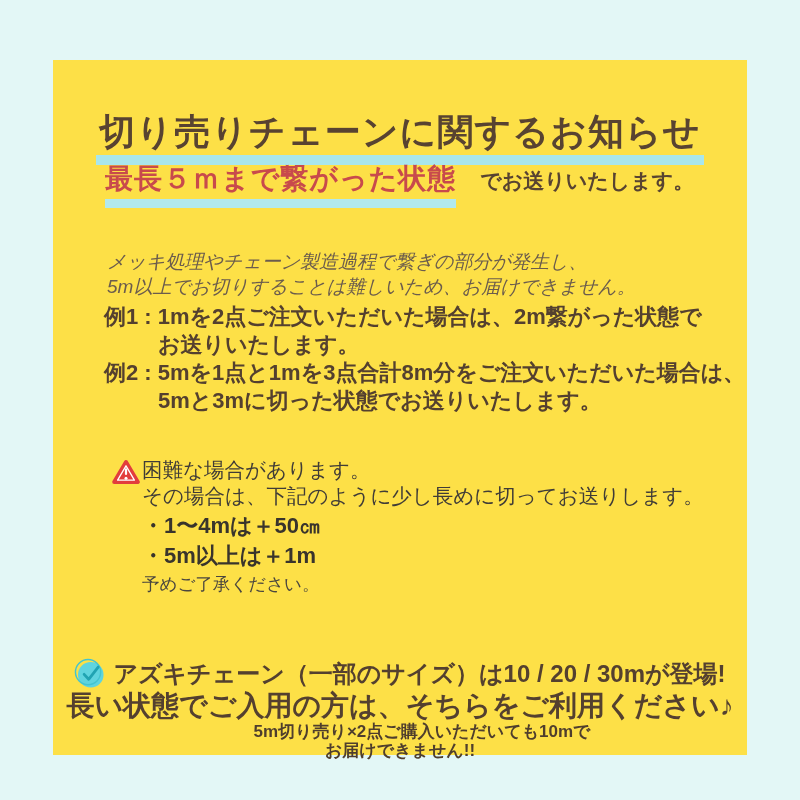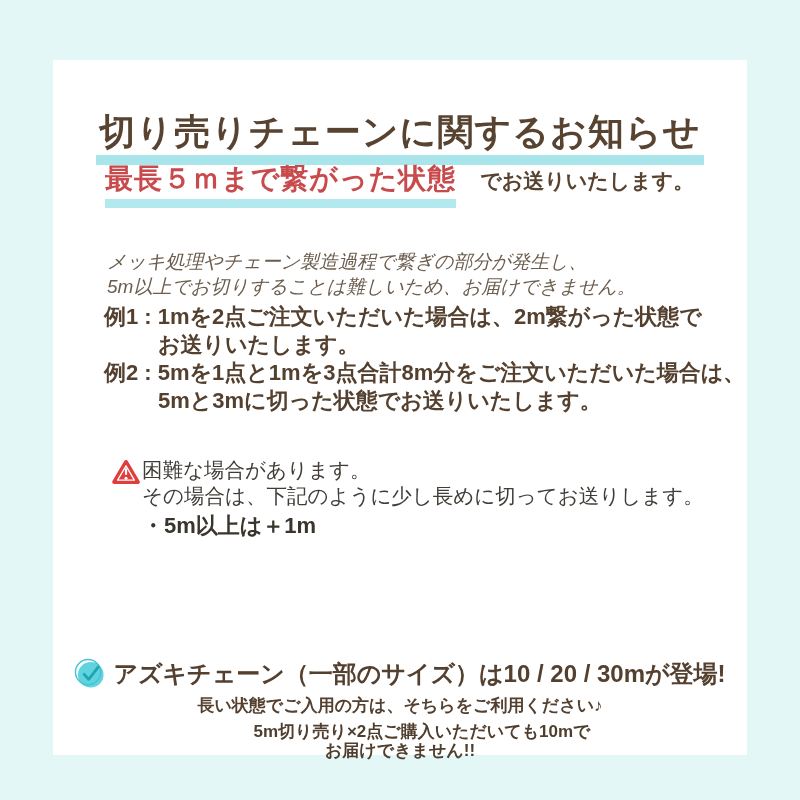--- a/index.html
+++ b/index.html
@@ -6,21 +6,21 @@
   body{
     width:800px;height:800px;
     font-family:"Liberation Sans","DejaVu Sans",sans-serif;
     background:#e3f7f6;
     position:relative;
     overflow:hidden;
   }
   .page{position:absolute;inset:0;background:#e3f7f6;}
   .card{
     position:absolute;left:53px;top:60px;width:694px;height:695px;
-    background:#ffffff;
+    background:#fde047;
   }
   
   .title{
     position:absolute;top:26px;left:0;right:0;
     text-align:center;
     font-size:36px;font-weight:800;letter-spacing:1px;
     color:#584331;line-height:44px;
   }
   .title .hl-bar{
     display:inline-block;
@@ -80,21 +80,21 @@
     position:absolute;top:598px;left:0;right:0;
     text-align:center;color:#54402f;
   }
   .promo .p-line1{
     display:flex;align-items:center;justify-content:center;gap:8px;
     font-size:24px;font-weight:800;line-height:32px;
     white-space:nowrap;
   }
   .promo .check-icon{width:31px;height:31px;flex:0 0 auto;margin-top:-2px;}
   .promo .p-line2{
-    font-size:17px;font-weight:800;line-height:32px;white-space:nowrap;
+    font-size:28px;font-weight:800;line-height:32px;white-space:nowrap;
   }
   .promo .p-note{
     font-size:17px;font-weight:700;line-height:19px;color:#4f3e2d;
   }
   .promo .p-note.first{padding-left:44px;}
 </style>
 </head>
 <body>
 
 <div class="page">
@@ -131,22 +131,24 @@
         <path d="M14 6.8 L22.4 21.2 H5.6 Z" fill="none" stroke="#ffffff" stroke-width="1.3" stroke-linejoin="round"></path>
         <rect x="12.9" y="9.3" width="2.2" height="6.8" rx="1.1" fill="#ffffff"></rect>
         <circle cx="14" cy="19.2" r="1.5" fill="#ffffff"></circle>
       </svg>
     </span>
 
     <div class="warning">
       <div class="wline">困難な場合があります。</div>
       <div class="wline">その場合は、下記のように少し長めに切ってお送りします。</div>
       <div class="bullets">
+        <div>・1〜4mは＋50㎝</div>
         <div>・5m以上は＋1m</div>
       </div>
+      <div class="note">予めご了承ください。</div>
     </div>
 
     <div class="promo">
       <div class="p-line1">
         <span class="check-icon">
           <svg viewBox="0 0 30 30" width="31" height="31">
             <circle cx="16.2" cy="16.2" r="12.4" fill="#5fd4df"></circle>
             <circle cx="13.6" cy="13.6" r="12.2" fill="none" stroke="#44c4d0" stroke-width="1.4"></circle>
             <path d="M9.8 15.8 L14.2 20.6 L23.4 8.8" fill="none" stroke="#21a3b2" stroke-width="2.7" stroke-linecap="round" stroke-linejoin="round"></path>
           </svg>

